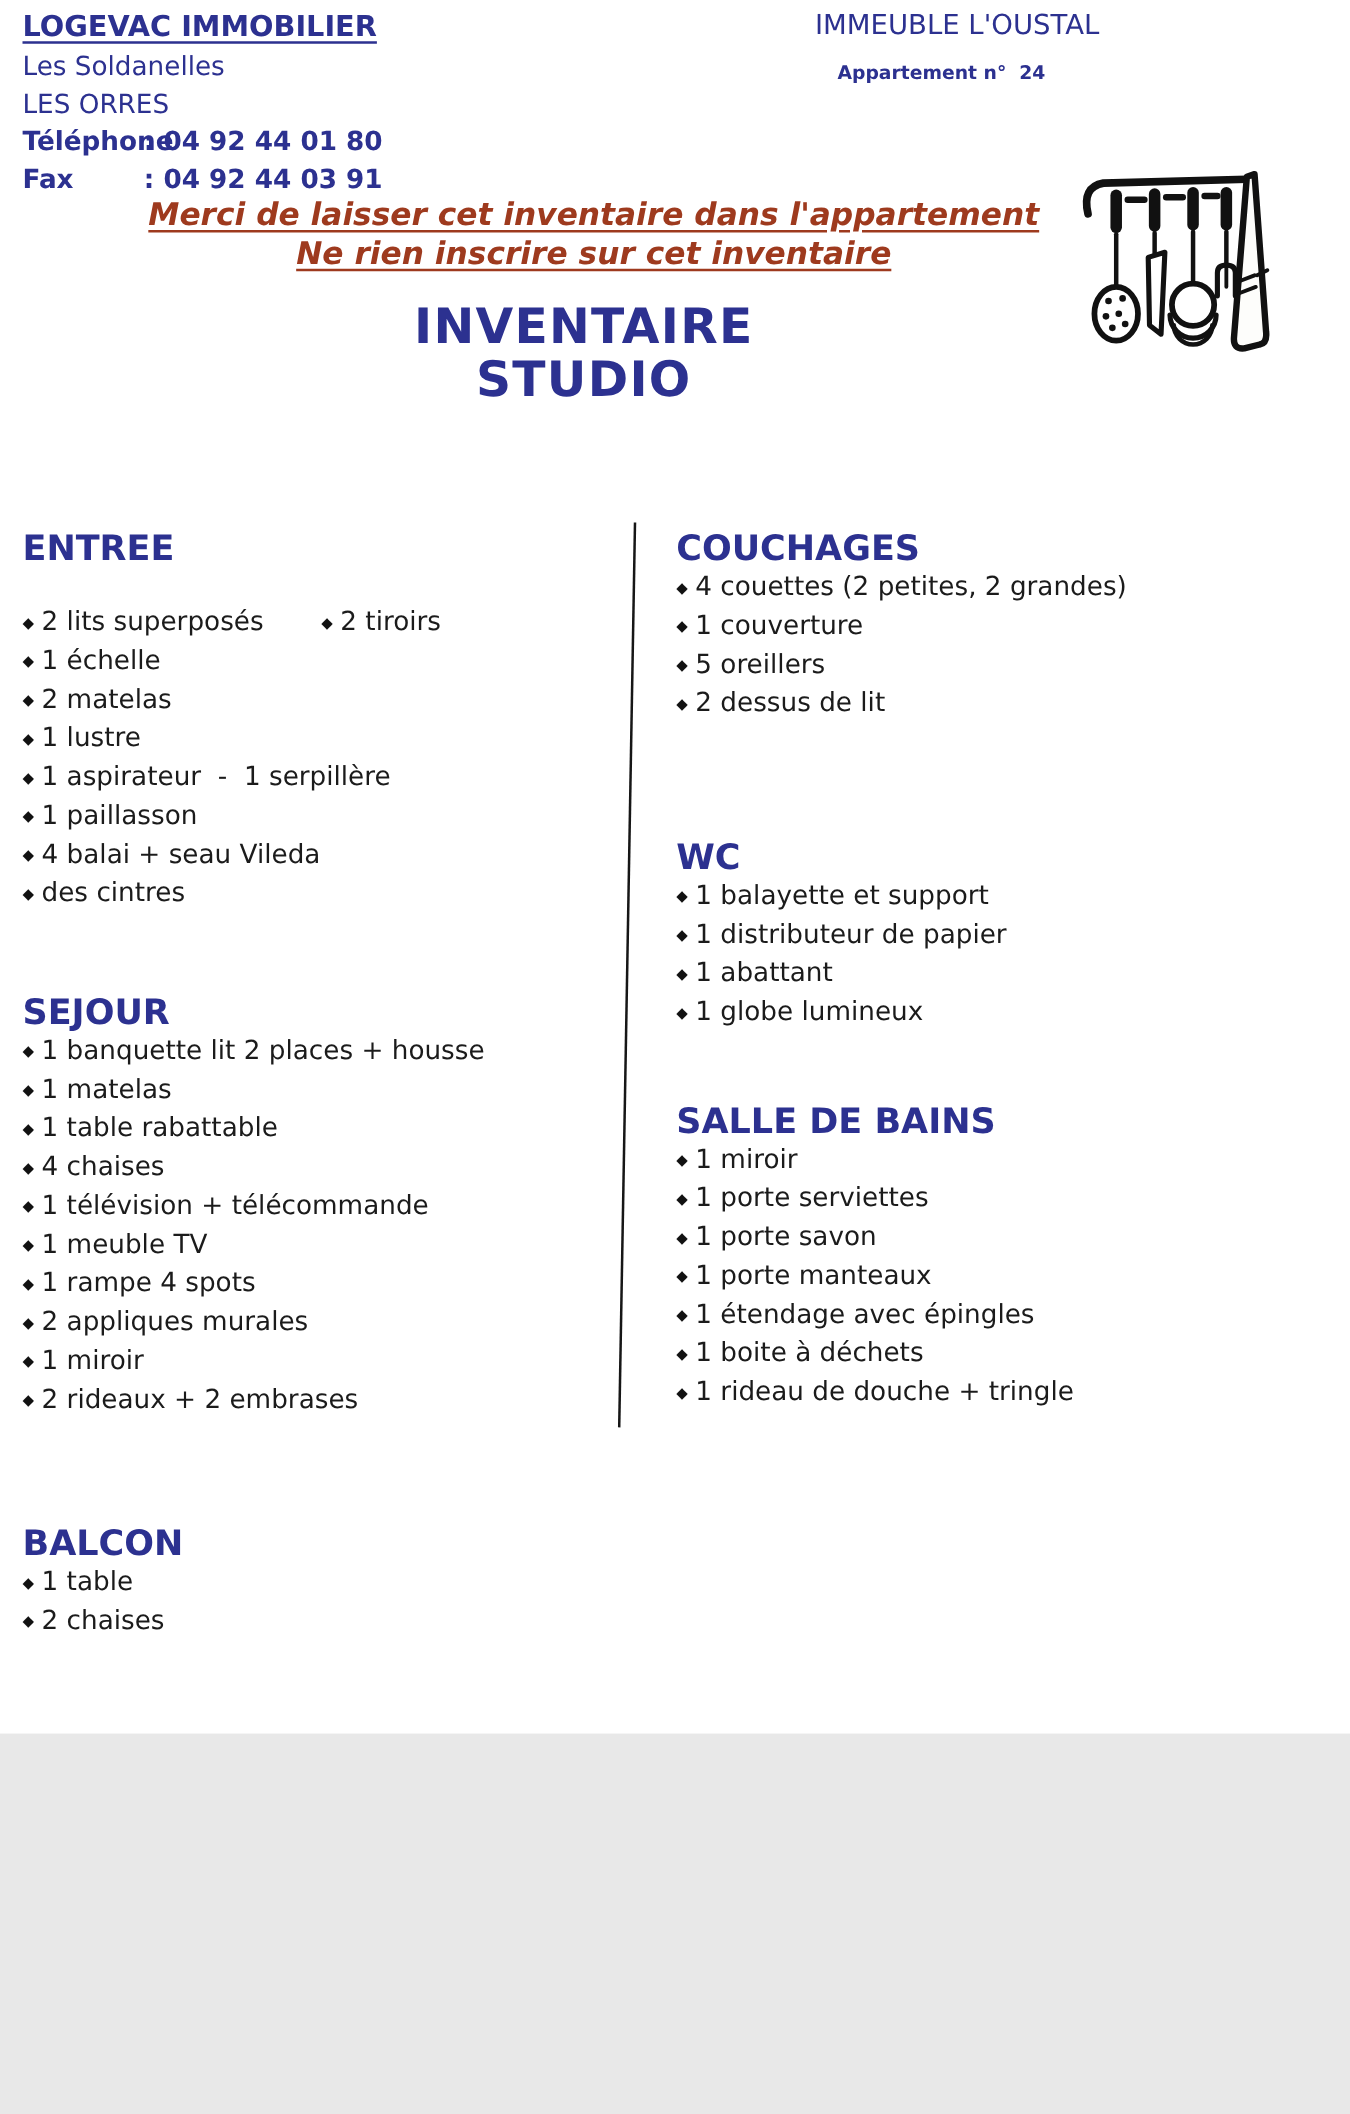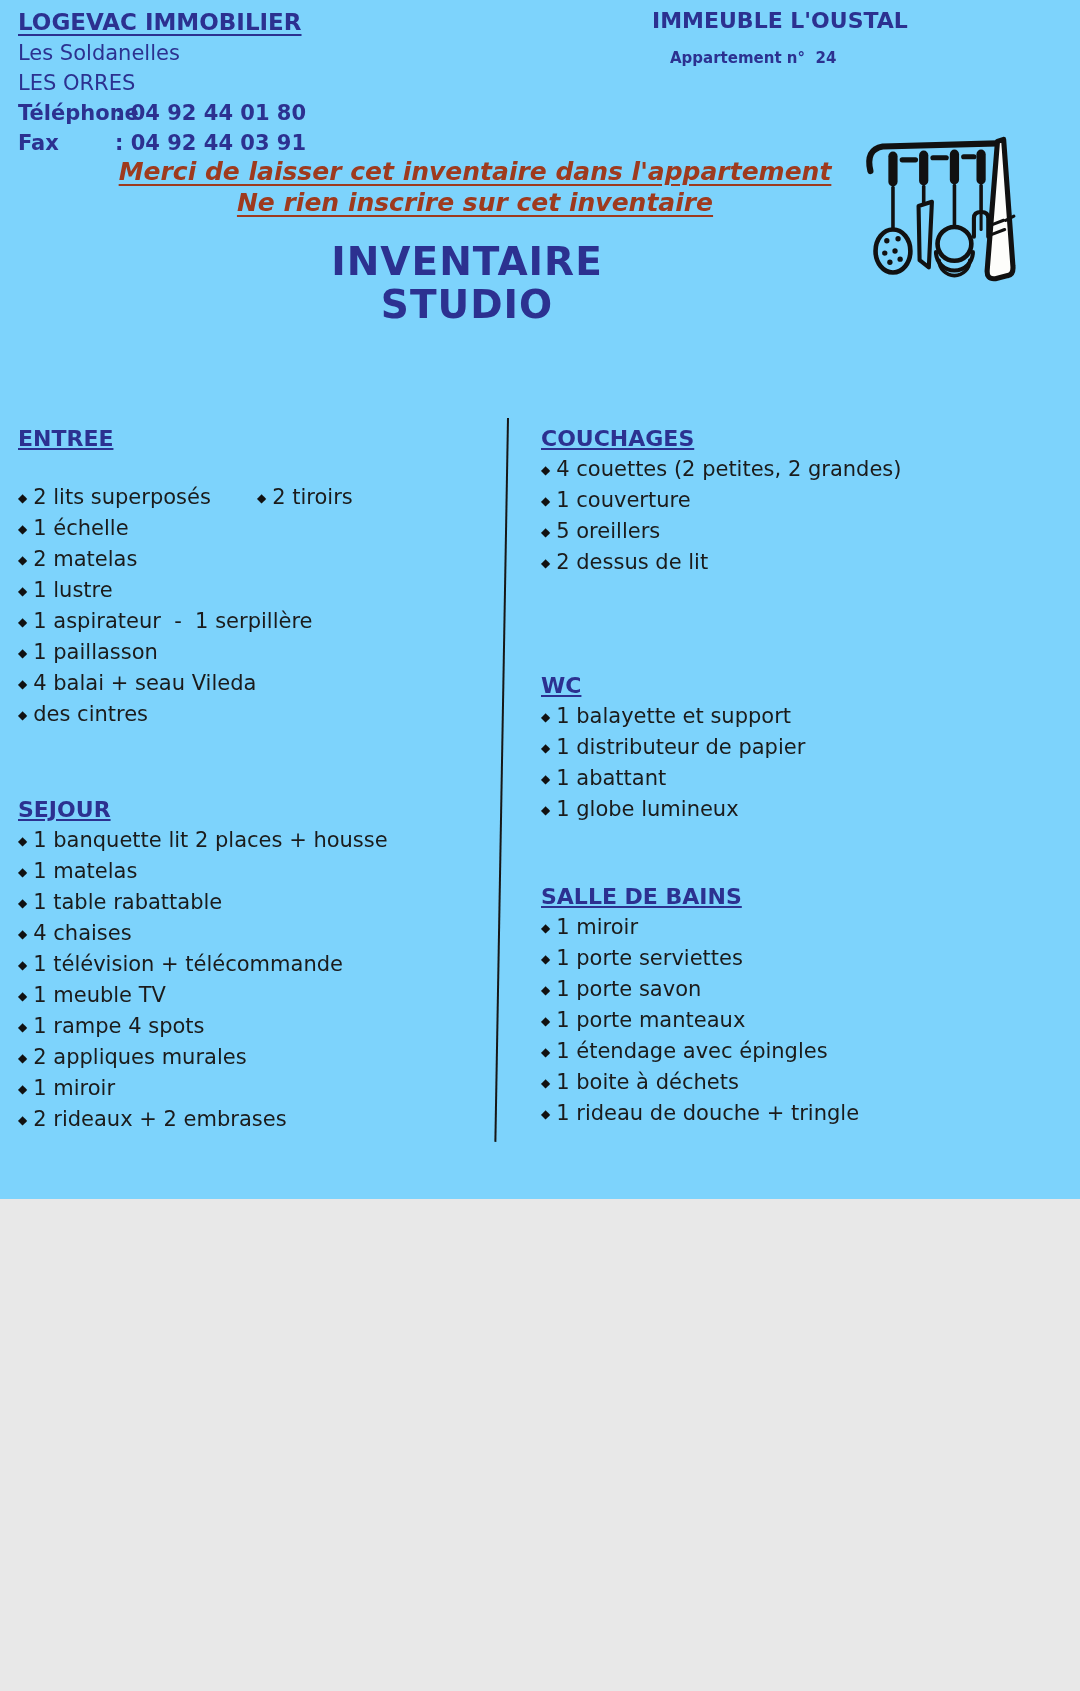--- a/index.html
+++ b/index.html
@@ -1,47 +1,47 @@
 <!DOCTYPE html>
 <html><head>
 <meta charset="utf-8">
 <style>
   html,body{margin:0;padding:0;background:#e8e8e8;}
   .page{
     position:relative;
-    width:1080px;height:1199px;
-    background:#7dd3fc;
+    width:1080px;height:1387px;
+    background:#ffffff;
     font-family:"DejaVu Sans","Liberation Sans",sans-serif;
     color:#1b1b1b;
     overflow:hidden;
   }
   
   .agency{position:absolute;left:18px;top:6px;color:#2c3190;}
   .agency .line{line-height:30px;font-size:21px;}
   .agency .name{font-size:23px;font-weight:bold;text-decoration:underline;text-underline-offset:4px;line-height:32px;}
   .agency .contact{font-weight:bold;white-space:pre;}
   .agency .contact .lbl{display:inline-block;width:97px;}
   
-  .building-name{position:absolute;left:652px;top:8px;font-size:22px;font-weight:bold;color:#2c3190;white-space:pre;}
+  .building-name{position:absolute;left:652px;top:8px;font-size:22px;font-weight:normal;color:#2c3190;white-space:pre;}
   .apartment{position:absolute;left:670px;top:49px;font-size:15px;font-weight:bold;color:#2c3190;white-space:pre;}
   
   .notice{position:absolute;left:0;top:156px;width:950px;text-align:center;color:#9e3a1e;font-size:25px;font-weight:bold;font-style:italic;}
   .notice .nline{line-height:31px;}
   .notice .nline span{text-decoration:underline;text-underline-offset:4px;}
   
   .doc-title{position:absolute;left:0;top:240px;width:934px;text-align:center;color:#2c3190;font-size:39px;font-weight:bold;letter-spacing:1px;}
   .doc-title .tline{line-height:43px;}
   
   .utensils{position:absolute;left:856px;top:126px;}
   
   .divider{position:absolute;left:507px;top:418px;width:2px;height:724px;background:#161616;transform:rotate(1deg);transform-origin:top center;}
   .col{position:absolute;top:424px;}
   .col-left{left:18px;width:475px;}
   .col-right{left:541px;width:520px;}
-  .heading{font-size:22px;font-weight:bold;color:#2c3190;line-height:30px;text-decoration:underline;}
+  .heading{font-size:28px;font-weight:bold;color:#2c3190;line-height:30px;}
   .row{line-height:30px;font-size:21px;}
   .row .txt{white-space:pre;}
   .bullet{font-size:12px;margin-right:6px;vertical-align:2px;color:#111;}
   .row.two .cell:first-child{display:inline-block;width:239px;margin-top:28px;}
   .col-left .section:nth-child(2){margin-top:65px;}
   .col-left .section:nth-child(3){margin-top:85px;}
   .col-right .section:nth-child(2){margin-top:93px;}
   .col-right .section:nth-child(3){margin-top:57px;}
 </style>
 </head>

